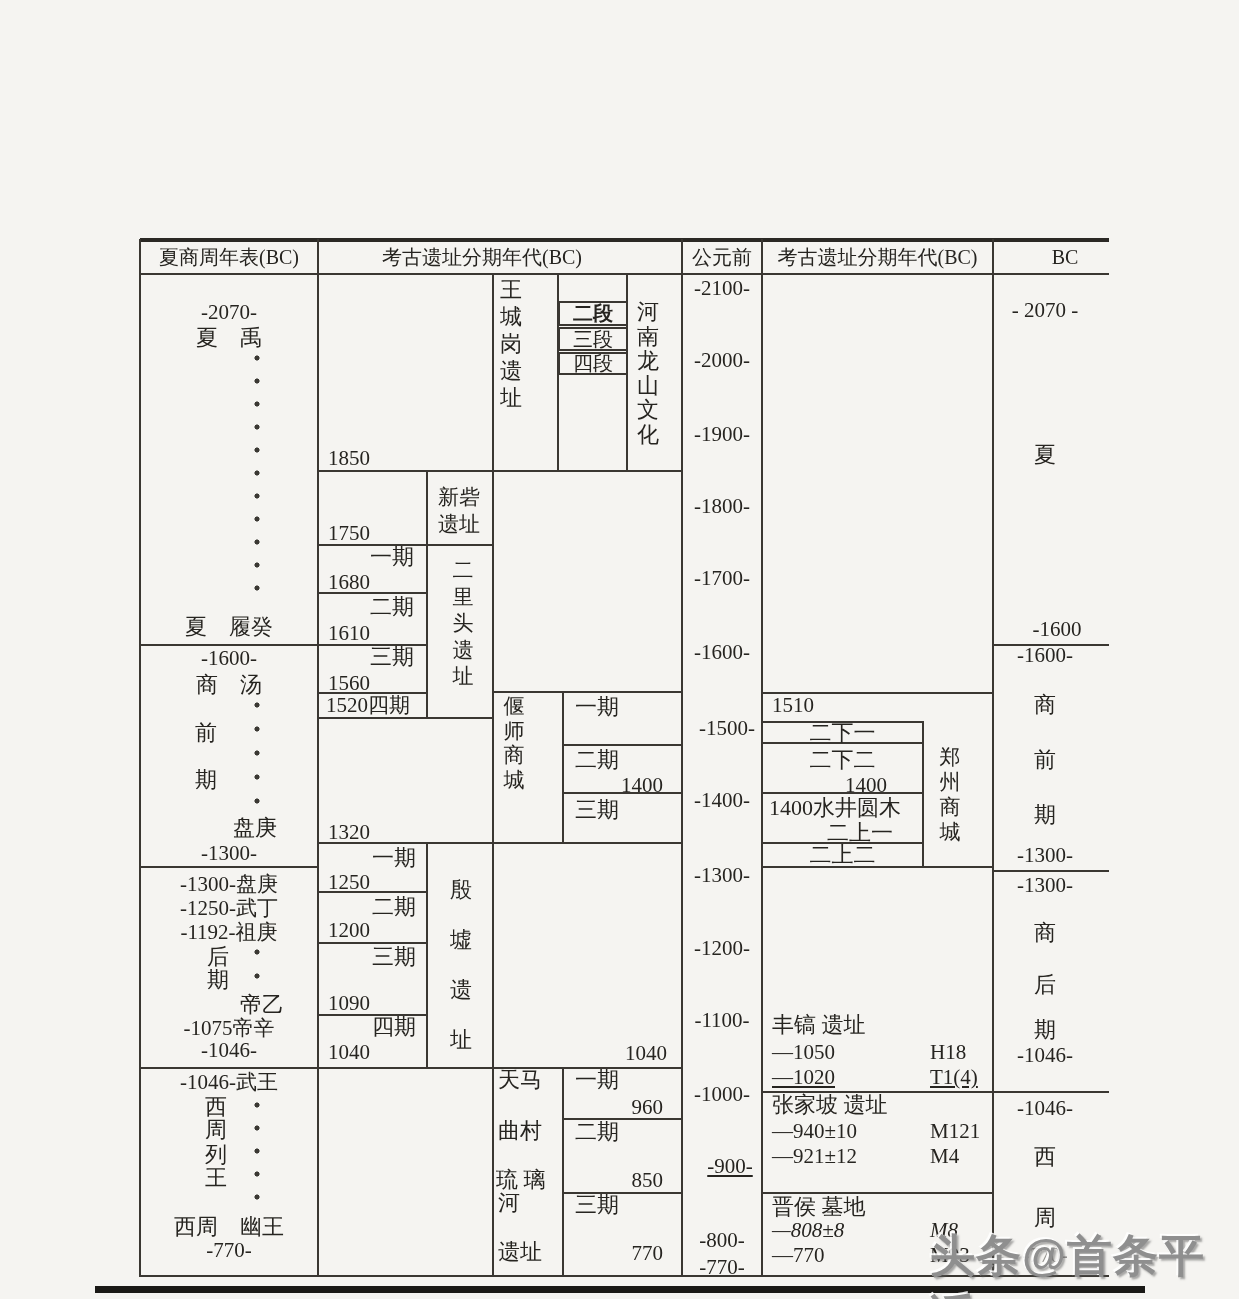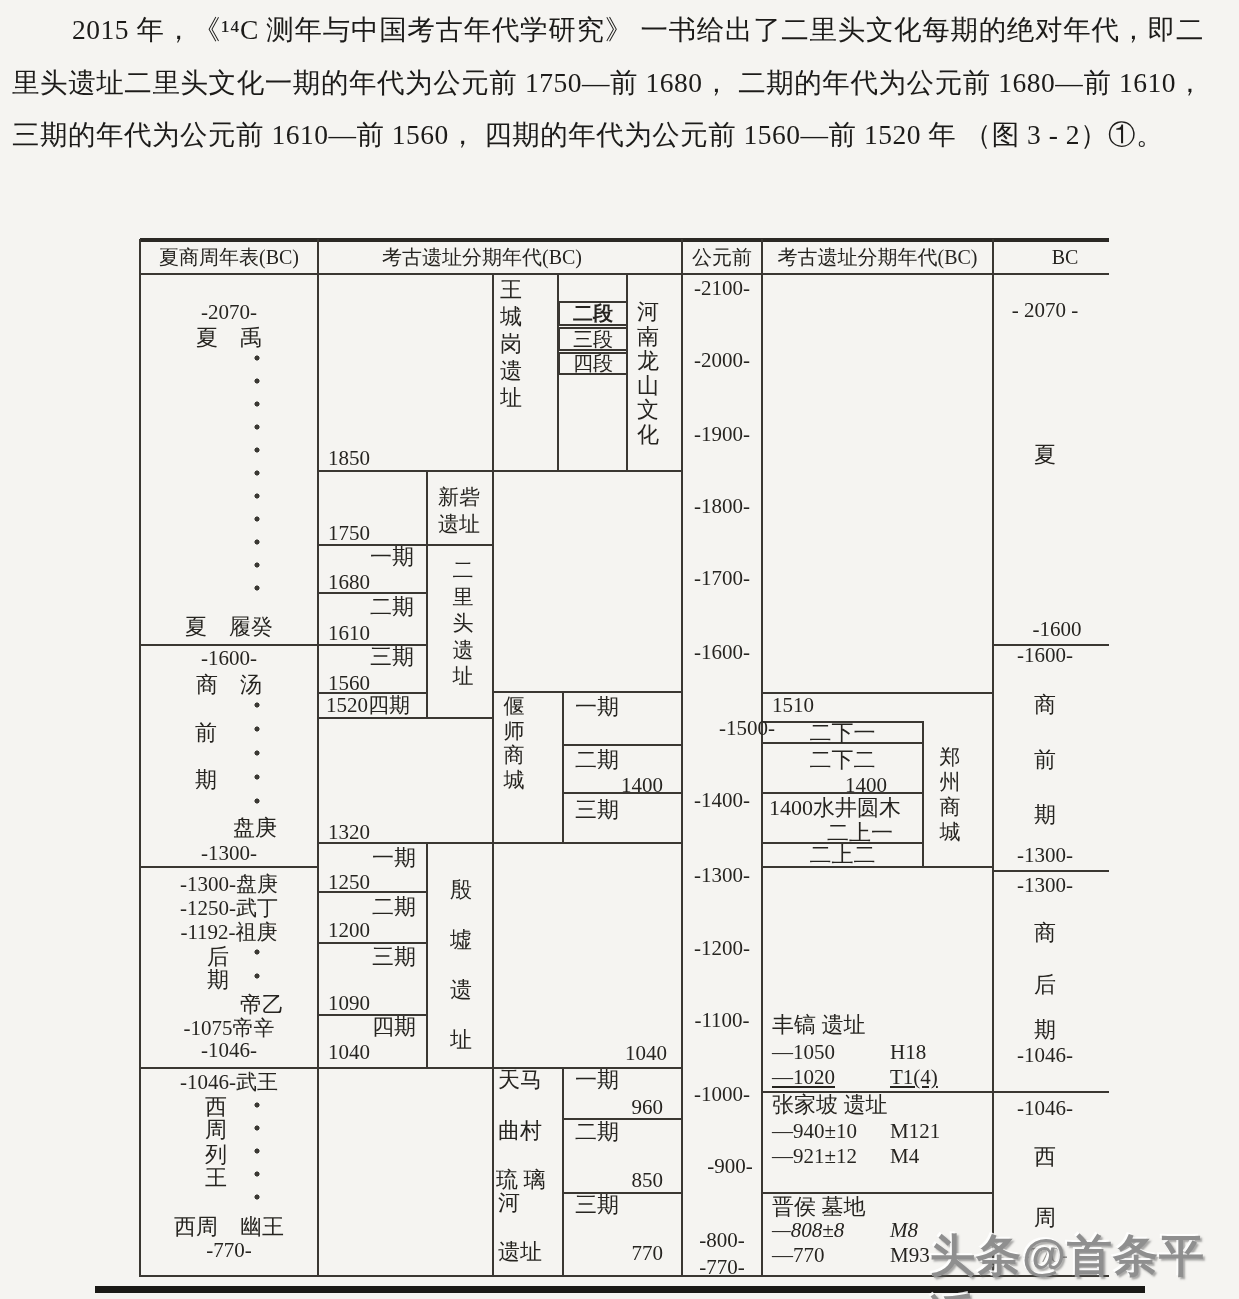--- a/index.html
+++ b/index.html
@@ -14,33 +14,32 @@
   .rule{position:absolute;background:#1a1916;height:7px;}
   .lb{position:absolute;font-size:21px;line-height:26px;white-space:pre;color:#262420;}
   .c{text-align:center;}
   .r{text-align:right;}
   .cjk{font-size:22px;}
   .vert{position:absolute;white-space:pre;text-align:center;color:#262420;}
   .seg{position:absolute;box-sizing:border-box;border:2px solid #3a3732;width:70px;
        text-align:center;font-size:20px;color:#262420;}
   .dots{position:absolute;width:6px;background-repeat:repeat-y;
         background-image:radial-gradient(circle 2.4px at 3px 3px,#3a3833 2.2px,rgba(0,0,0,0) 2.9px);}
-  .row{position:absolute;display:flex;font-size:21px;white-space:pre;color:#262420;}
+  .row{position:absolute;display:flex;font-size:21px;white-space:pre;color:#262420;gap:40px;}
   .row .n{width:118px;}
   .wm{position:absolute;left:930px;top:1226px;font-size:45px;font-weight:bold;
       font-family:"Liberation Sans","DejaVu Sans",sans-serif;color:#8f8f8f;letter-spacing:1px;
       text-shadow:-2px -2px 0 rgba(255,255,255,.85),2px 2px 2px rgba(90,90,90,.5);z-index:9;}
   .faint{opacity:.45;}
 </style>
 </head>
 <body>
 
 <div class="page">
 
-  <div class="para">2015 年，《¹⁴C 测年与中国考古年代学研究》 一书给出了二里头文化每期的绝对年代，即二里头遗址二里头文化一期的年代为公元前 1750—前 1680， 二期的年代为公元前 1680—前 1610， 三期的年代为公元前 1610—前 1560， 四期的年代为公元前 1560—前 1520 年 （图 3 - 2）①。</div>
 
   <div>
 
     <div class="hl thick" style="left:140px;top:238px;width:969px;"></div>
     <div class="hl" style="left:140px;top:273px;width:969px;"></div>
     <div class="hl" style="left:140px;top:1275px;width:969px;"></div>
     <div class="rule" style="left:95px;top:1286px;width:1050px;"></div>
 
     <div class="vl" style="left:139px;top:239px;height:1038px;"></div>
     <div class="vl" style="left:317px;top:239px;height:1038px;"></div>
@@ -90,27 +89,27 @@
     <div class="lb c" style="left:682px;top:244px;width:80px;font-size:20px;">公元前</div>
     <div class="lb c" style="left:762px;top:244px;width:231px;font-size:20px;">考古遗址分期年代(BC)</div>
     <div class="lb c" style="left:993px;top:244px;width:104px;font-size:20px;margin-left:20px;">BC</div>
 
     <div class="lb c" style="left:682px;top:275px;width:80px;">-2100-</div>
     <div class="lb c" style="left:682px;top:347px;width:80px;">-2000-</div>
     <div class="lb c" style="left:682px;top:421px;width:80px;">-1900-</div>
     <div class="lb c" style="left:682px;top:493px;width:80px;">-1800-</div>
     <div class="lb c" style="left:682px;top:565px;width:80px;">-1700-</div>
     <div class="lb c" style="left:682px;top:639px;width:80px;">-1600-</div>
-    <div class="lb c" style="left:682px;top:715px;width:90px;padding-left:20px;">-1500-</div>
+    <div class="lb c" style="left:682px;top:715px;width:90px;">-1500-</div>
     <div class="lb c" style="left:682px;top:787px;width:80px;">-1400-</div>
     <div class="lb c" style="left:682px;top:862px;width:80px;">-1300-</div>
     <div class="lb c" style="left:682px;top:935px;width:80px;">-1200-</div>
     <div class="lb c" style="left:682px;top:1007px;width:80px;">-1100-</div>
     <div class="lb c" style="left:682px;top:1081px;width:80px;">-1000-</div>
-    <div class="lb c" style="left:682px;top:1153px;width:96px;">-900-</div>
+    <div class="lb c" style="left:682px;top:1153px;width:96px;text-decoration:underline;">-900-</div>
     <div class="lb c" style="left:682px;top:1227px;width:80px;">-800-</div>
     <div class="lb c" style="left:682px;top:1254px;width:80px;">-770-</div>
 
     <div class="lb c" style="left:140px;top:299px;width:178px;">-2070-</div>
     <div class="lb c cjk" style="left:140px;top:325px;width:178px;">夏　禹</div>
     <div class="dots" style="left:254px;top:355px;height:251px;background-size:6px 23px;"></div>
     <div class="lb c cjk" style="left:140px;top:614px;width:178px;">夏　履癸</div>
     <div class="lb c" style="left:140px;top:645px;width:178px;">-1600-</div>
     <div class="lb c cjk" style="left:140px;top:672px;width:178px;">商　汤</div>
     <div class="dots" style="left:254px;top:702px;height:106px;background-size:6px 24px;"></div>

